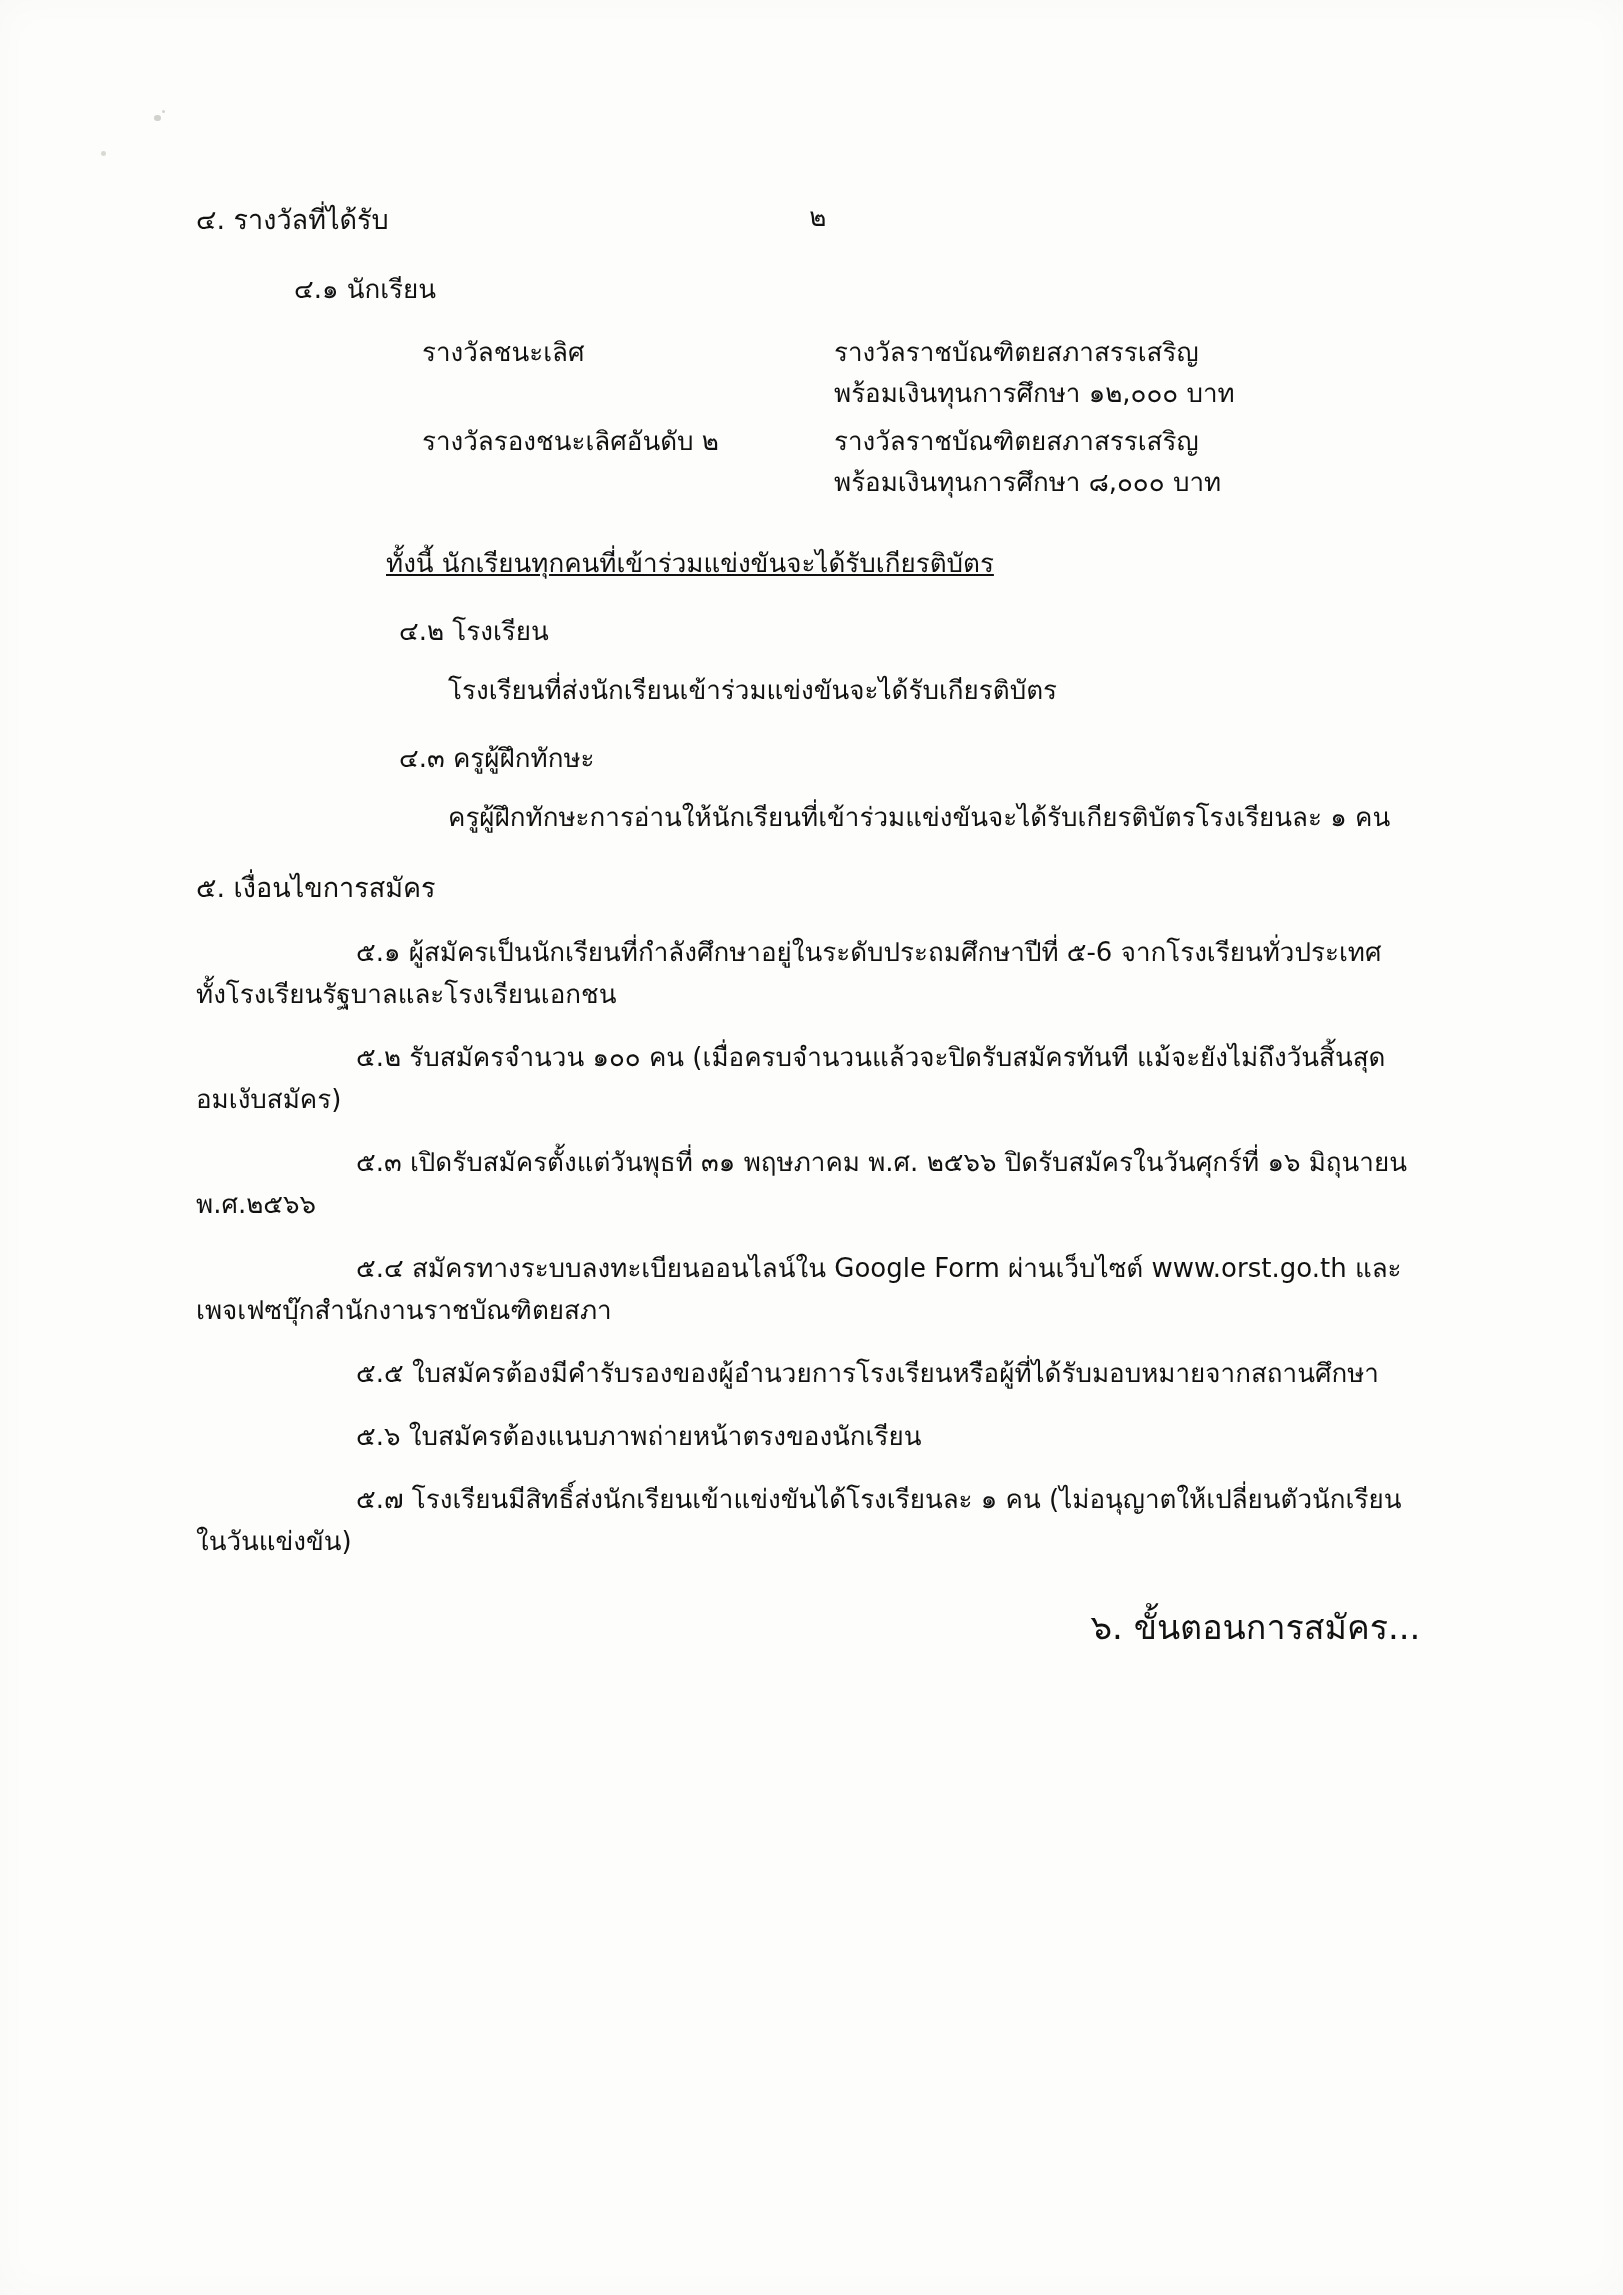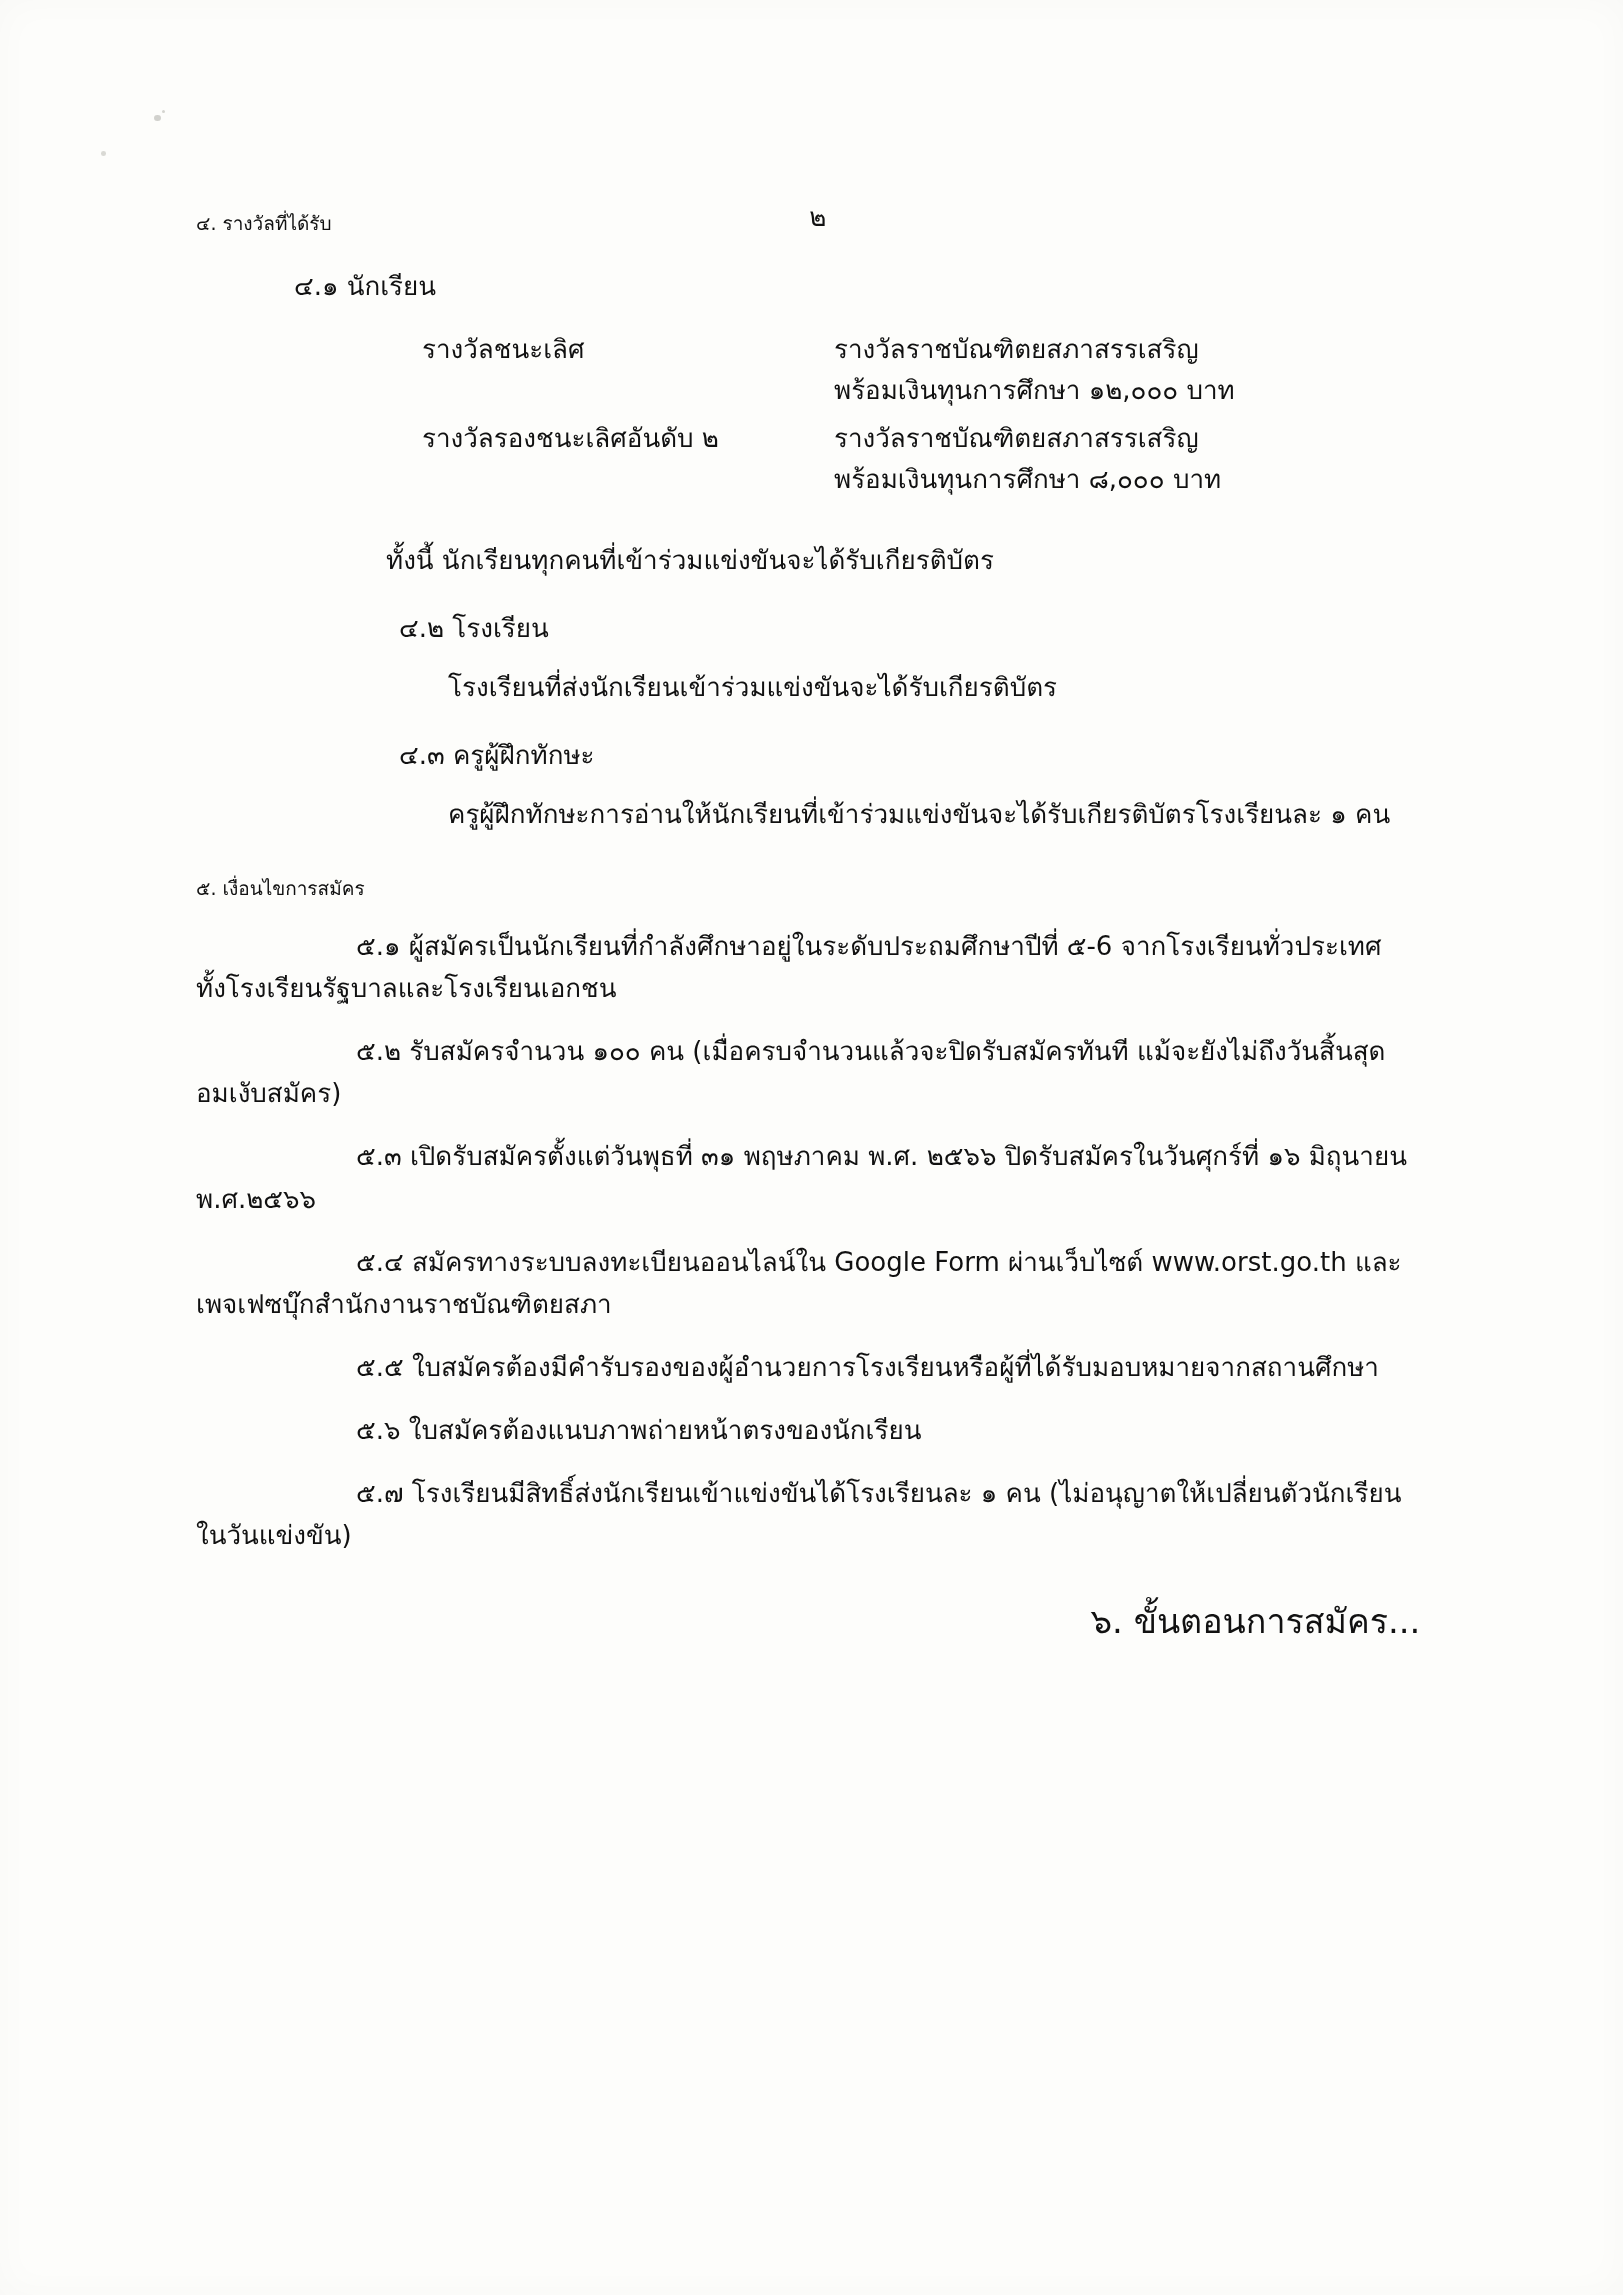--- a/index.html
+++ b/index.html
@@ -69,22 +69,22 @@
     position: absolute;
     left: 162px;
     top: 110px;
     width: 3.3px;
     height: 3.3px;
     background: #d4d4cf;
     border-radius: 50%;
   }
 
   .h-section {
-    margin-top: 38px;
-    font-size: 19px;
+    margin-top: 28px;
+    font-size: 27px;
   }
   .lvl1 { margin-left: 98px; margin-top: 26px; }
 
   .award-table {
     margin-left: 226px;
     margin-top: 22px;
     border-collapse: collapse;
   }
   .award-table td {
     vertical-align: top;
@@ -95,20 +95,21 @@
   .award-table td.label {
     width: 386px;
     padding-right: 26px;
     white-space: nowrap;
   }
   .award-table tr.tight td { padding-bottom: 6.5px; }
 
   .note-all {
     margin-left: 190px;
     margin-top: 17px;
+    text-decoration: underline;
   }
   .sub-head {
     margin-left: 203px;
     margin-top: 26px;
   }
   .sub-head-body {
     margin-left: 252px;
     margin-top: 17px;
   }
   .para {

